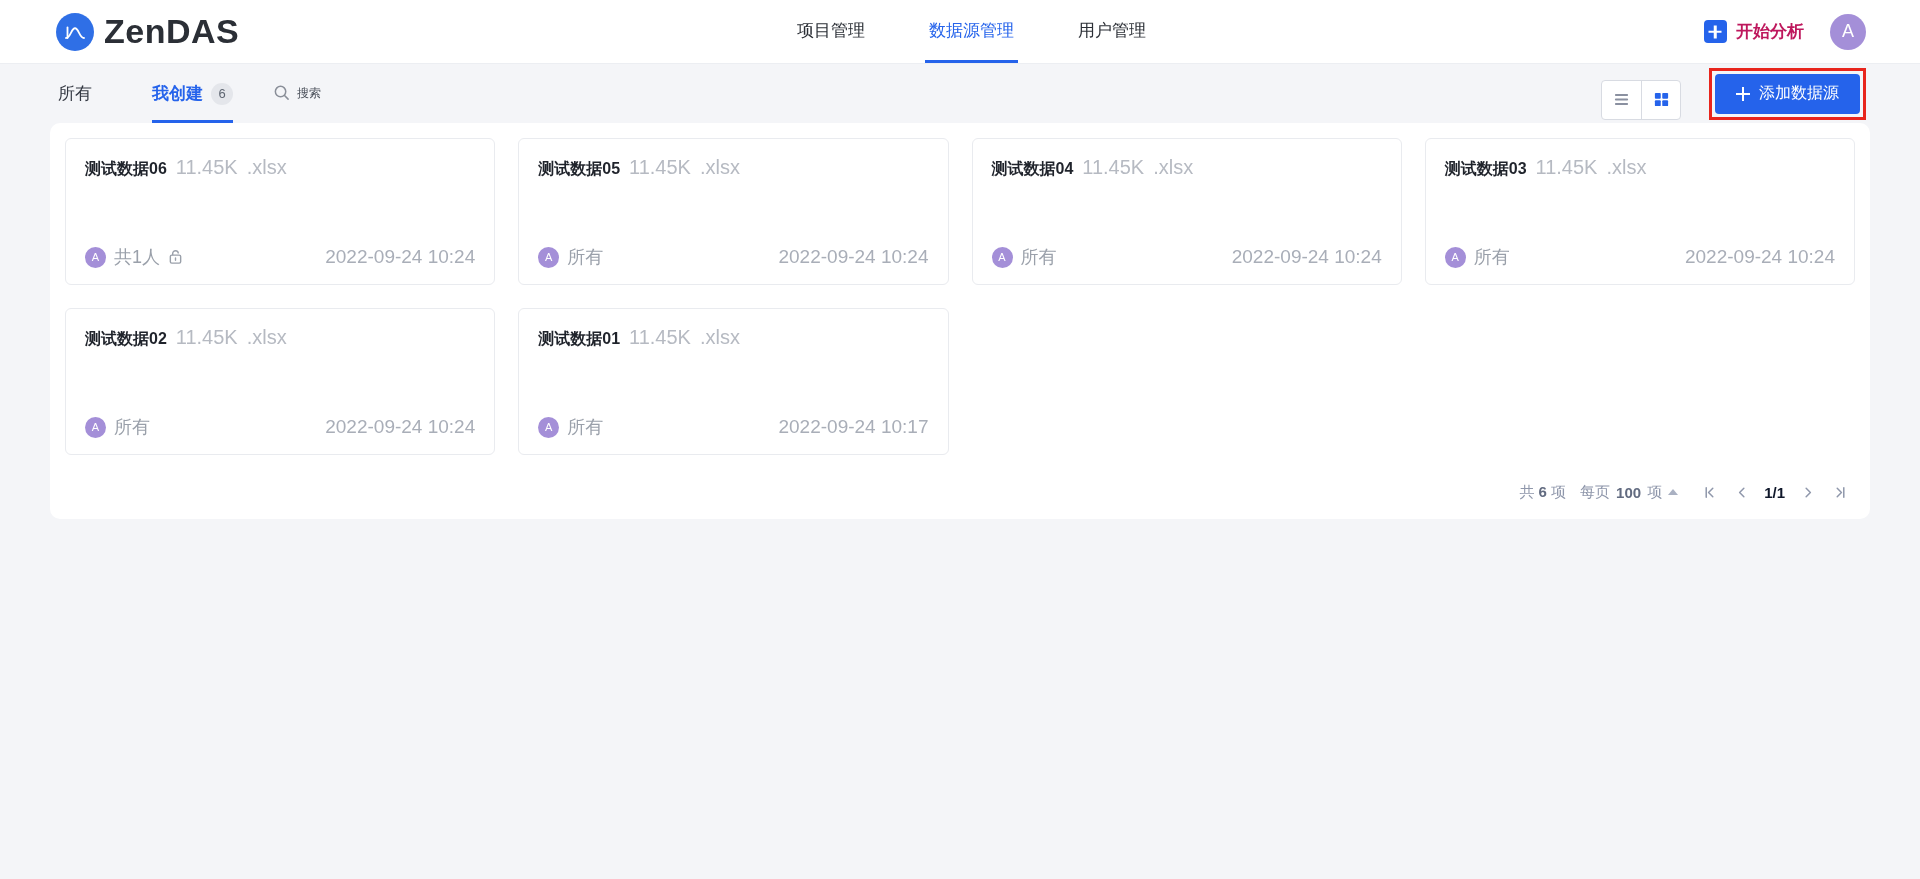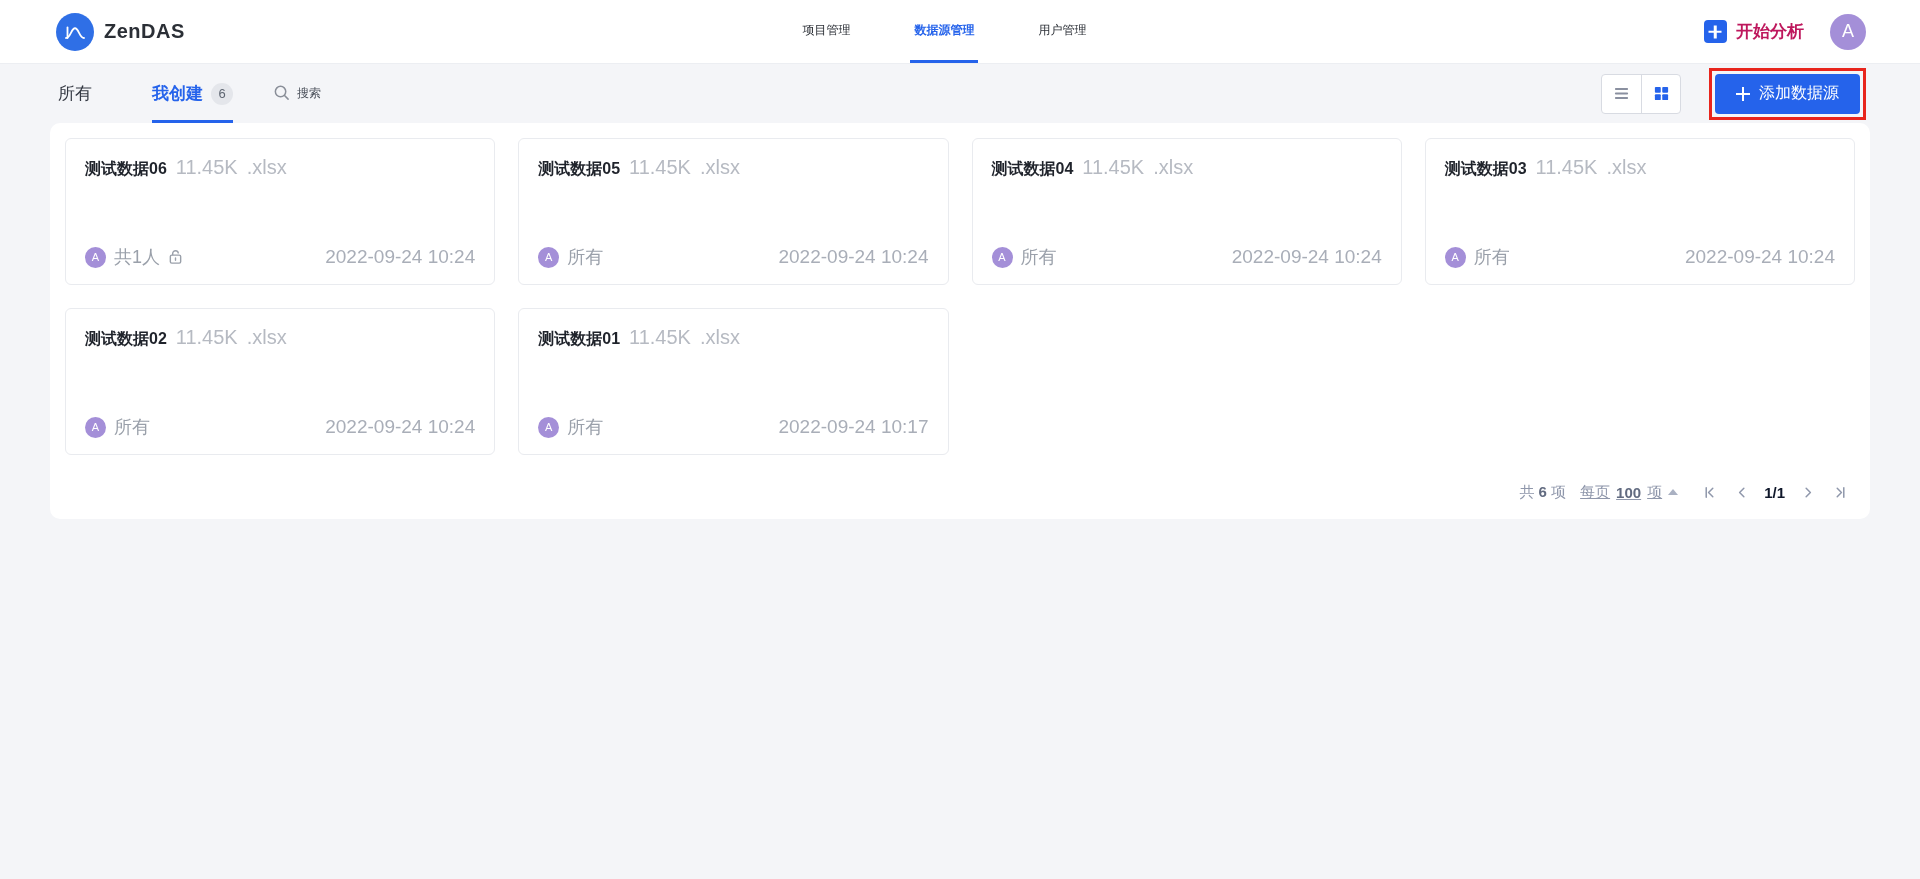--- a/index.html
+++ b/index.html
@@ -11,28 +11,28 @@
 
   
   .header {
     height:64px; background:#ffffff; border-bottom:1px solid #eceef2;
     display:flex; align-items:stretch; justify-content:space-between;
     padding:0 54px 0 56px; position:relative; z-index:2;
   }
   .brand { display:flex; align-items:center; gap:10px; }
   .brand-logo { width:38px; height:38px; border-radius:50%; background:#2f6fe6;
     display:flex; align-items:center; justify-content:center; }
-  .brand-name { font-size:20px; font-weight:700; color:#2b2f36; letter-spacing:0.5px; }
+  .brand-name { font-size:34px; font-weight:700; color:#2b2f36; letter-spacing:0.5px; }
 
   .nav { display:flex; align-items:stretch; gap:56px; }
   .nav-item {
-    display:flex; align-items:center; font-size:12px; color:#2b2f36;
+    display:flex; align-items:center; font-size:17px; color:#2b2f36;
     cursor:pointer; border-bottom:3px solid transparent; padding:0 4px;
   }
-  .nav-item.active { color:#2563eb; font-weight:700; border-bottom-color:#2563eb; }
+  .nav-item.active { color:#2563eb; font-weight:400; border-bottom-color:#2563eb; }
 
   .header-right { display:flex; align-items:center; gap:26px; }
   .start-analysis { display:flex; align-items:center; gap:9px; cursor:pointer; }
   .plus-sq { width:23px; height:23px; background:#2563eb; border-radius:4px; position:relative; }
   .plus-sq::before, .plus-sq::after {
     content:""; position:absolute; background:#fff; left:50%; top:50%;
   }
   .plus-sq::before { width:13px; height:2.5px; transform:translate(-50%,-50%); }
   .plus-sq::after  { width:2.5px; height:13px; transform:translate(-50%,-50%); }
   .start-analysis-label { font-size:17px; font-weight:700; color:#be185d; }
@@ -50,21 +50,21 @@
     cursor:pointer; height:100%; border-bottom:3px solid transparent; padding-top:3px;
   }
   .filter-item.active { color:#2563eb; font-weight:700; border-bottom-color:#2563eb;margin-left:20px; }
   .count-badge {
     min-width:22px; height:22px; border-radius:11px; background:#e4e6eb; color:#5f6672;
     font-size:13px; font-weight:400; display:flex; align-items:center; justify-content:center;
     padding:0 6px;
   }
   .search-item { display:flex; align-items:center; gap:7px; font-size:12px; color:#4c525c; cursor:pointer; }
 
-  .toolbar-right { display:flex; align-items:center; gap:28px; }
+  .toolbar-right { display:flex; align-items:flex-end; gap:28px; }
   .view-toggle { display:flex; border:1px solid #d8dbe2; border-radius:4px; background:#fff; overflow:hidden; }
   .view-btn { width:39px; height:38px; display:flex; align-items:center; justify-content:center; cursor:pointer; }
   .view-btn + .view-btn { border-left:1px solid #d8dbe2; }
 
   .annotation-box { border:3px solid #e8251d; padding:3px; }
   .add-btn {
     height:40px; background:#2563eb; color:#fff; border:none; border-radius:4px;
     font-size:16px; padding:0 21px; display:flex; align-items:center; gap:9px; cursor:pointer;
     font-family:inherit;
   }
@@ -98,21 +98,21 @@
   .share-label { font-size:18px; color:#9aa0aa; }
   .lock-icon { display:flex; align-items:center; }
   .card-date { font-size:19px; color:#a9aeb8; }
 
   
   .pagination {
     display:flex; align-items:center; justify-content:flex-end; gap:14px;
     margin-top:26px; padding-right:4px; color:#8f97ab; font-size:15px;
   }
   .pagination b { color:#626b80; font-weight:700; }
-  .per-page { display:flex; align-items:center; gap:6px; cursor:pointer;text-decoration:underline; }
+  .per-page { display:flex; align-items:center; gap:6px; cursor:pointer; }
   .tri-up { width:0; height:0; border-left:5px solid transparent; border-right:5px solid transparent;
     border-bottom:6px solid #aab1c2; display:inline-block; }
   .pg-btn { display:flex; align-items:center; justify-content:center; width:22px; height:22px; cursor:pointer; }
   .pg-indicator { font-weight:700; color:#0f172a; padding:0 2px; }
   .pagination-group { display:flex; align-items:center; gap:10px; margin-left:6px; }
 </style>
 </head>
 <body>
 
 <header class="header">

